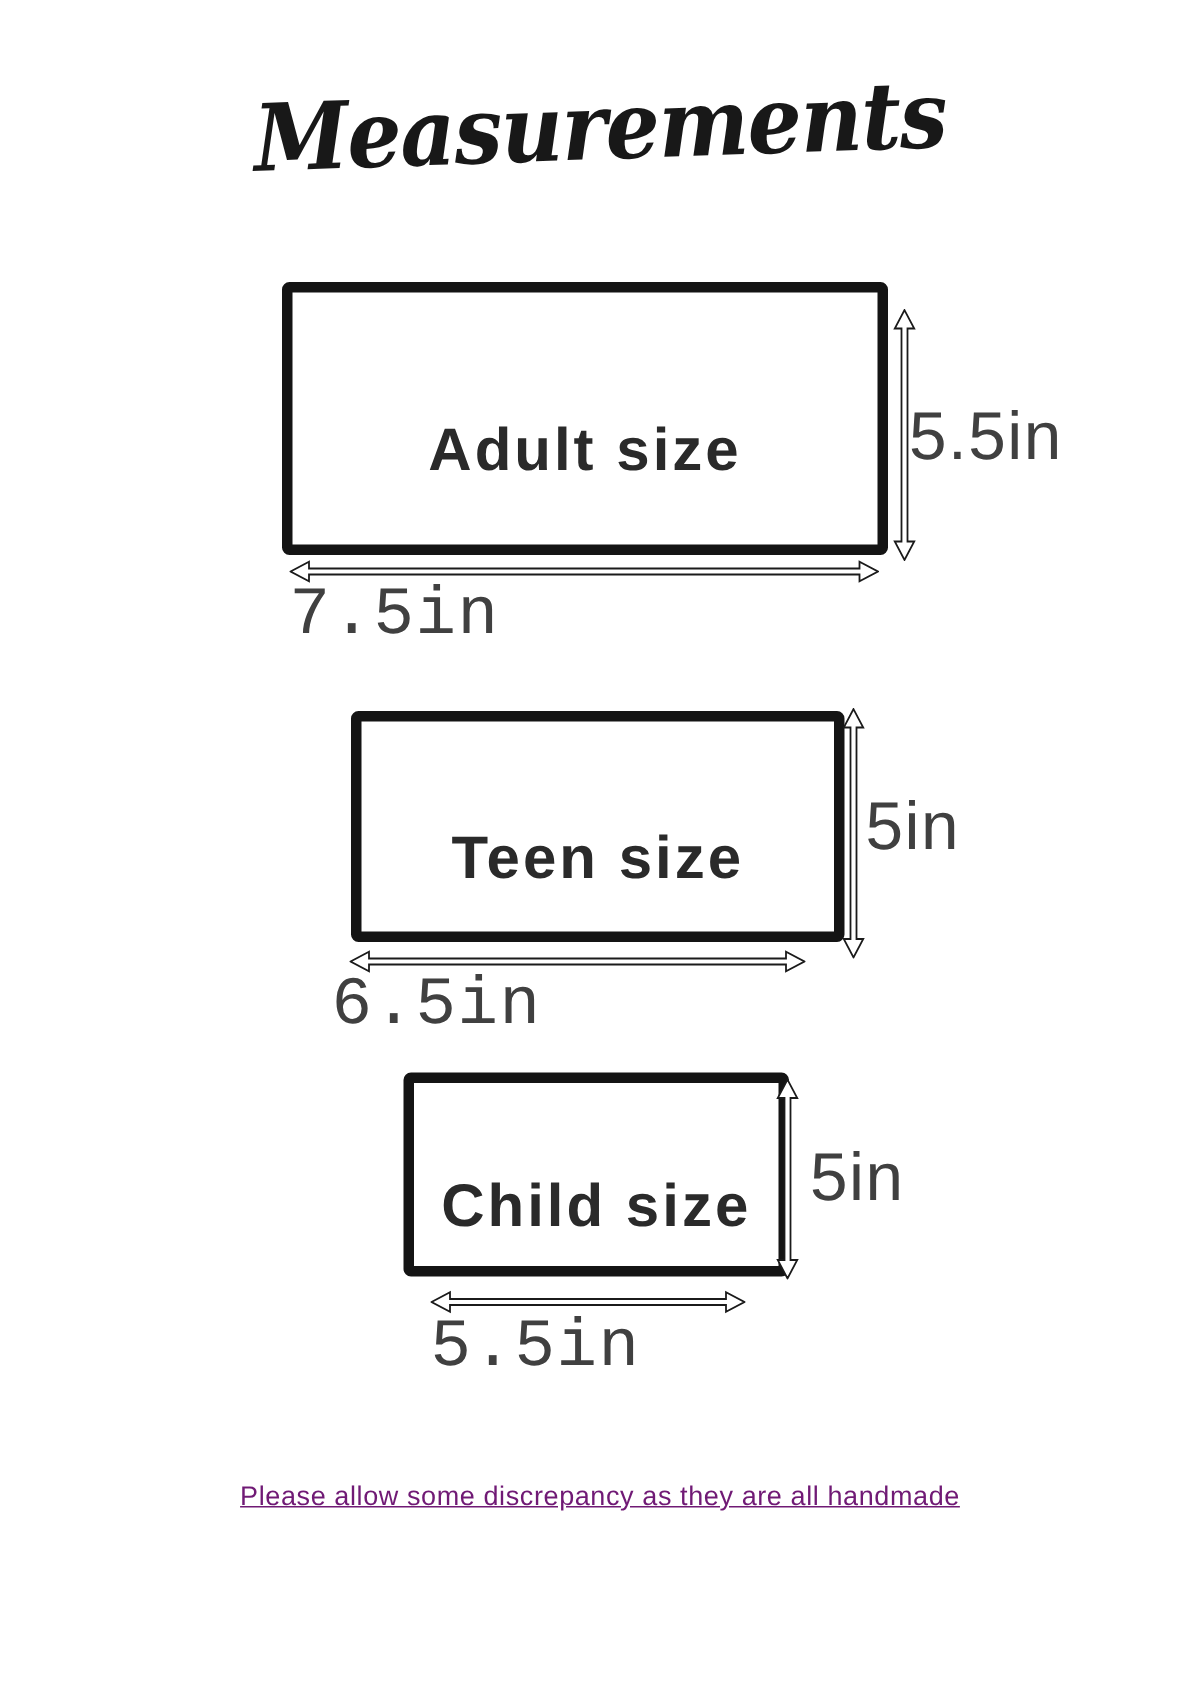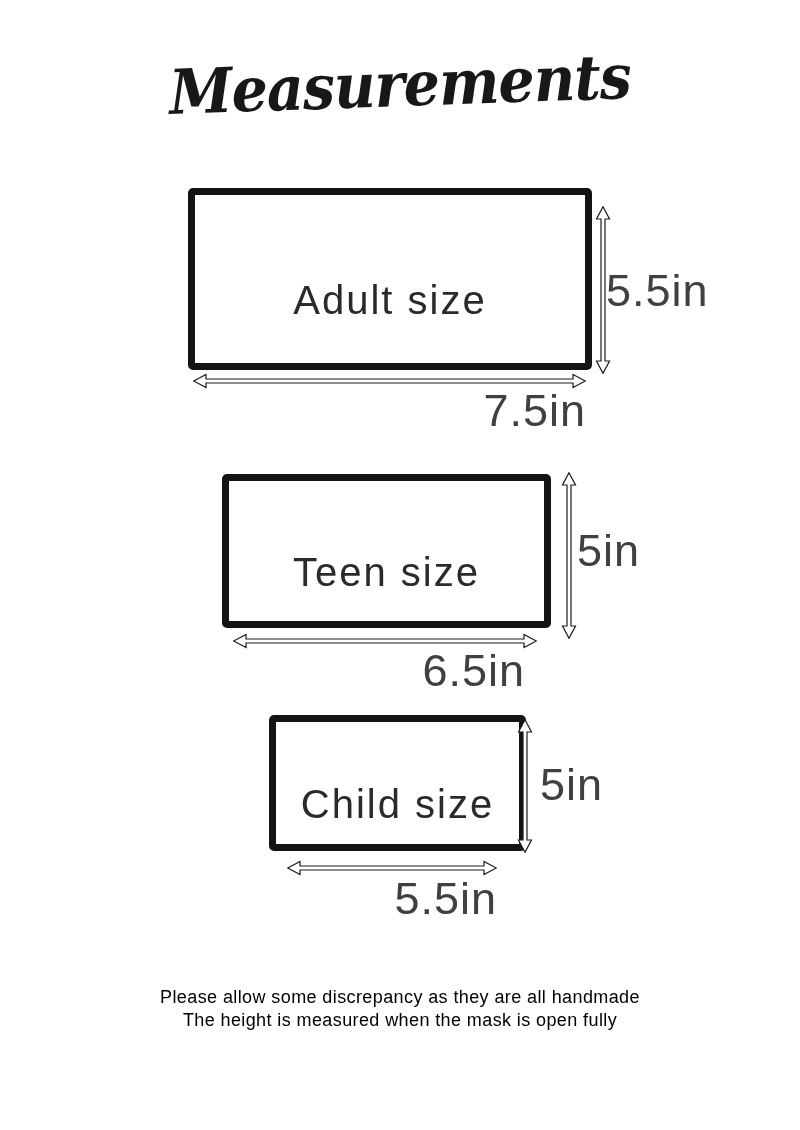--- a/index.html
+++ b/index.html
@@ -31,39 +31,39 @@
     box-sizing: border-box;
     border: 7px solid #141414;
     border-radius: 5px;
     background: #ffffff;
     display: flex;
     align-items: center;
     justify-content: center;
   }
   .size-box .size-label {
     font-size: 40px;
-    font-weight: 400;
+    font-weight: 700;
     letter-spacing: 2px;
     color: #2a2a2a;
     white-space: nowrap;
     margin-top: 43px;
   }
   .box-adult { left: 188px; top: 188px; width: 404px; height: 182px; }
-  .box-teen  { left: 222px; top: 474px; width: 329px; height: 154px; }
+  .box-teen  { left: 234px; top: 474px; width: 329px; height: 154px; }
   .box-child { left: 269px; top: 715px; width: 257px; height: 136px; }
 
   
   .dim {
     font-size: 45px;
     color: #404040;
     letter-spacing: 1px;
     line-height: 1;
     white-space: nowrap;
   }
-  .dim-h-wrap { text-align: right; }
+  .dim-h-wrap { text-align: left; font-family: Liberation Mono, monospace; }
 
   .dim-adult-h { left: 606px; top: 268px; }
   .dim-adult-w { left: 193px; top: 388px; width: 393px; }
   .dim-teen-h  { left: 577px; top: 528px; }
   .dim-teen-w  { left: 221px; top: 648px; width: 304px; }
   .dim-child-h { left: 540px; top: 762px; }
   .dim-child-w { left: 287px; top: 876px; width: 210px; }
 
   
   .arrow { display: block; }
@@ -74,22 +74,23 @@
   .arr-child-v { left: 517px; top: 719px; }
   .arr-child-h { left: 287px; top: 860px; }
   .arrow polygon { fill: #ffffff; stroke: #1b1b1b; stroke-width: 1.2; }
 
   
   .footer {
     left: 0; top: 986px; width: 800px;
     text-align: center;
     font-size: 18px;
     line-height: 1.25;
-    color: #000000;
+    color: #701a75;
     letter-spacing: 0.4px;
+    text-decoration: underline;
   }
 </style>
 </head>
 <body>
 
 <div class="abs title">Measurements</div>
 
 <div class="abs size-box box-adult">
   <span class="size-label">Adult size</span>
 </div>
@@ -121,14 +122,13 @@
   <polygon points="8,0.7 14.5,13 10,13 10,121 14.5,121 8,133.3 1.5,121 6,121 6,13 1.5,13"></polygon>
 </svg>
 <div class="abs dim dim-child-h">5in</div>
 <svg class="abs arrow arr-child-h" width="210" height="16" viewBox="0 0 210 16">
   <polygon points="0.7,8 13,1.5 13,6 197,6 197,1.5 209.3,8 197,14.5 197,10 13,10 13,14.5"></polygon>
 </svg>
 <div class="abs dim dim-h-wrap dim-child-w">5.5in</div>
 
 <div class="abs footer">
   <div>Please allow some discrepancy as they are all handmade</div>
-  <div>The height is measured when the mask is open fully</div>
 </div>
 
 </body></html>

